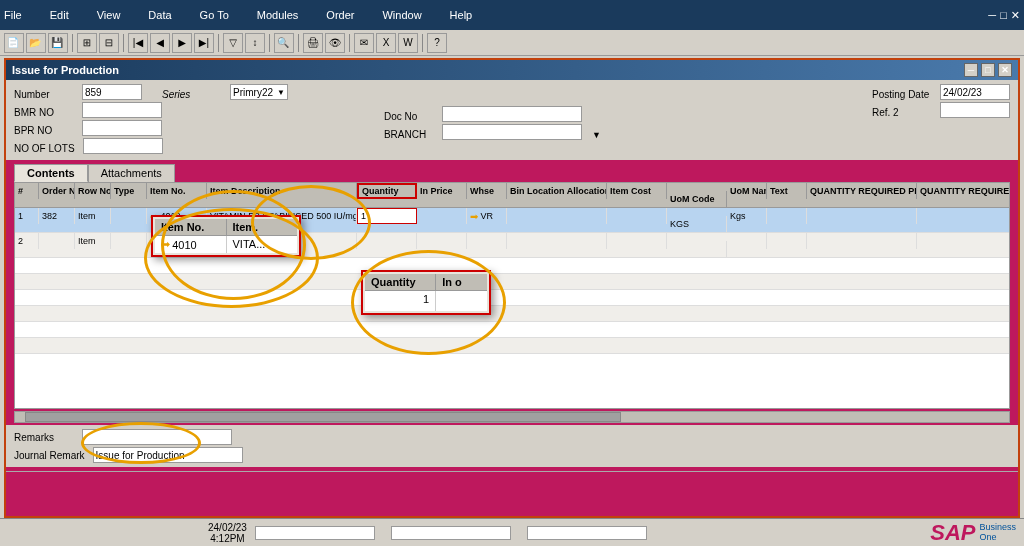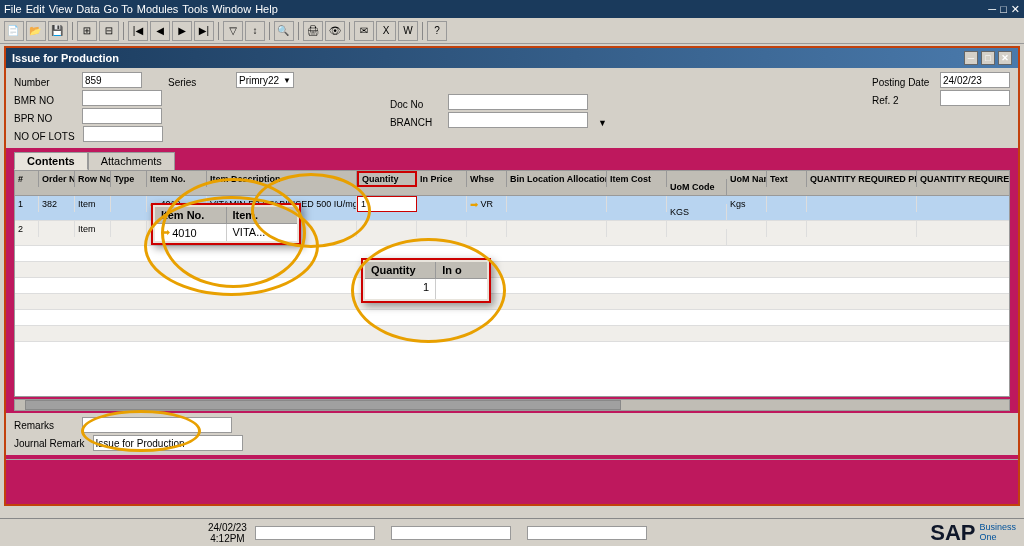--- a/index.html
+++ b/index.html
@@ -10,25 +10,25 @@
       width: 1024px;
       height: 546px;
       overflow: hidden;
       position: relative;
     }
 
     
     .menu-bar {
       background: #1a3a5c;
       color: white;
-      height: 18px;
+      height: 30px;
       display: flex;
       align-items: center;
       padding: 0 4px;
-      gap: 4px;
+      gap: 28px;
       font-size: 11px;
     }
     .menu-bar span { cursor: pointer; }
 
     
     .toolbar {
       background: #d4d0c8;
       height: 26px;
       display: flex;
       align-items: center;
@@ -297,21 +297,22 @@
     }
 
     .sap-logo {
       display: flex;
       align-items: center;
       gap: 4px;
     }
     .sap-logo-text {
       font-size: 22px;
       font-weight: bold;
-      color: #0f172a;
+      font-style: italic;
+      color: #be185d;
     }
     .sap-logo-sub {
       font-size: 9px;
       color: #00529b;
       line-height: 1.1;
     }
 
     
     .annotation-circle {
       position: absolute;
@@ -324,21 +325,21 @@
 </head>
 <body>
 
 <div class="menu-bar">
   <span>File</span>
   <span>Edit</span>
   <span>View</span>
   <span>Data</span>
   <span>Go To</span>
   <span>Modules</span>
-  <span>Tools</span>
+  <span>Order</span>
   <span>Window</span>
   <span>Help</span>
   <span style="margin-left:auto; display:flex; gap:4px;">
     <span style="cursor:pointer;">─</span>
     <span style="cursor:pointer;">□</span>
     <span style="cursor:pointer;">✕</span>
   </span>
 </div>
 
 <div class="toolbar">
@@ -380,21 +381,21 @@
     </div>
   </div>
 
   <div class="form-area">
     <div style="display: flex; gap: 16px; align-items: flex-start;">
 
       <div>
         <div class="form-row">
           <span class="form-label">Number</span>
           <input type="text" class="form-input" value="859" style="width: 60px;">
-          <span class="form-label" style="margin-left:18px;">Series</span>
+          <span class="form-label" style="margin-left:12px;font-style:italic;">Series</span>
           <div class="series-dropdown">
             <span>Primry22</span>
           </div>
         </div>
         <div class="form-row">
           <span class="form-label">BMR NO</span>
           <input type="text" class="form-input" style="width: 80px;">
         </div>
         <div class="form-row">
           <span class="form-label">BPR NO</span>

